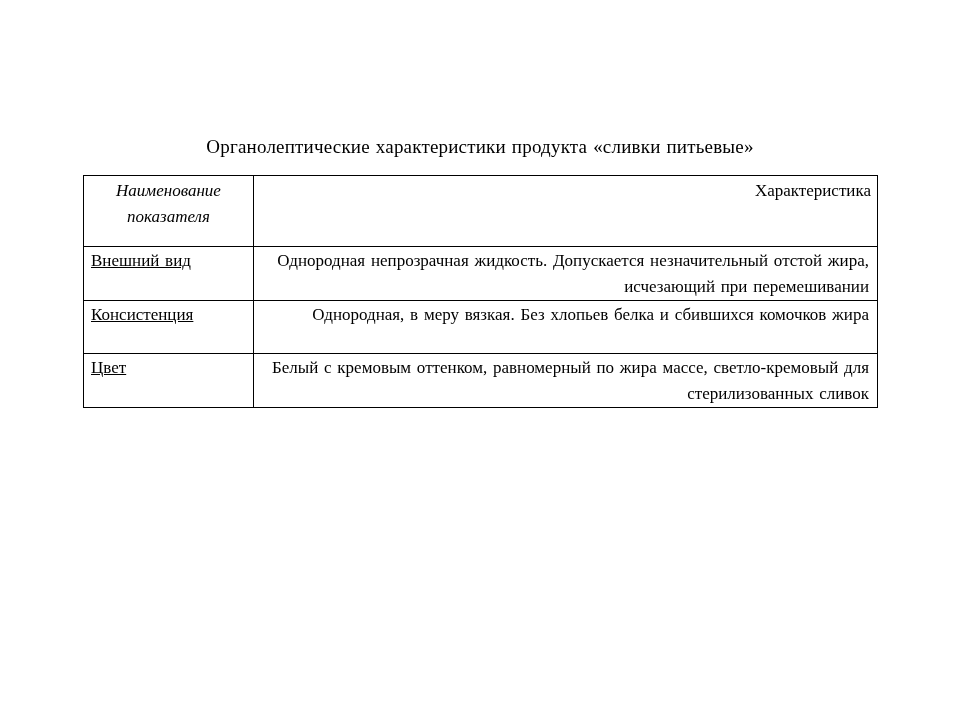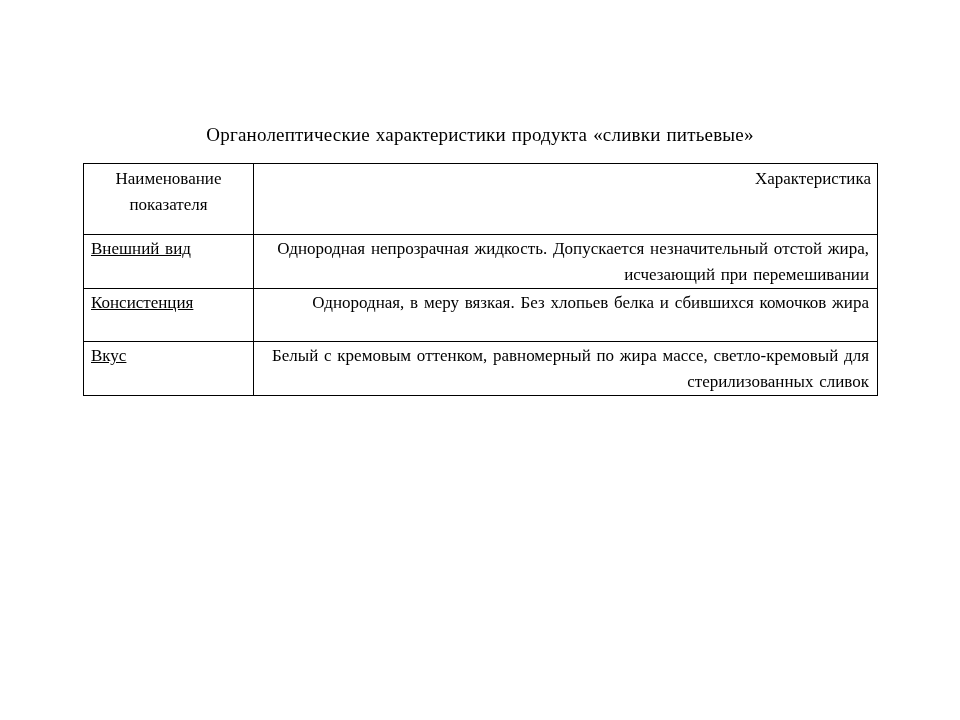--- a/index.html
+++ b/index.html
@@ -8,20 +8,21 @@
     background: #ffffff;
   }
   .page {
     position: relative;
     width: 960px;
     height: 591px;
     background: #ffffff;
     font-family: "Liberation Serif", "DejaVu Serif", serif;
     color: #000000;
     overflow: hidden;
+    margin-top: 12px;
   }
   .doc-title {
     position: absolute;
     top: 124px;
     left: 0;
     width: 960px;
     text-align: center;
     font-size: 19px;
     font-weight: normal;
     margin: 0;
@@ -44,20 +45,21 @@
   table.spec-table td {
     border: 1.5px solid #000000;
     vertical-align: top;
     font-weight: normal;
     word-spacing: 1.5px;
   }
   table.spec-table th.name-head {
     text-align: center;
     height: 49px;
     padding: 2px 6px 16px 6px;
+    font-style: italic;
   }
   table.spec-table th.char-head {
     text-align: right;
     padding: 2px 6px 1px 6px;
   }
   table.spec-table td.name-cell {
     text-align: left;
     padding: 1px 4px 0 7px;
     height: 51px;
     text-decoration: underline;
@@ -88,19 +90,19 @@
     <tbody>
       <tr>
         <td class="name-cell">Внешний вид</td>
         <td class="char-cell">Однородная непрозрачная жидкость. Допускается незначительный отстой жира, исчезающий при перемешивании</td>
       </tr>
       <tr>
         <td class="name-cell">Консистенция</td>
         <td class="char-cell">Однородная, в меру вязкая. Без хлопьев белка и сбившихся комочков жира</td>
       </tr>
       <tr>
-        <td class="name-cell">Вкус</td>
+        <td class="name-cell">Цвет</td>
         <td class="char-cell">Белый с кремовым оттенком, равномерный по жира массе, светло-кремовый для стерилизованных сливок</td>
       </tr>
     </tbody>
   </table>
 
 </div>
 
 </body></html>

